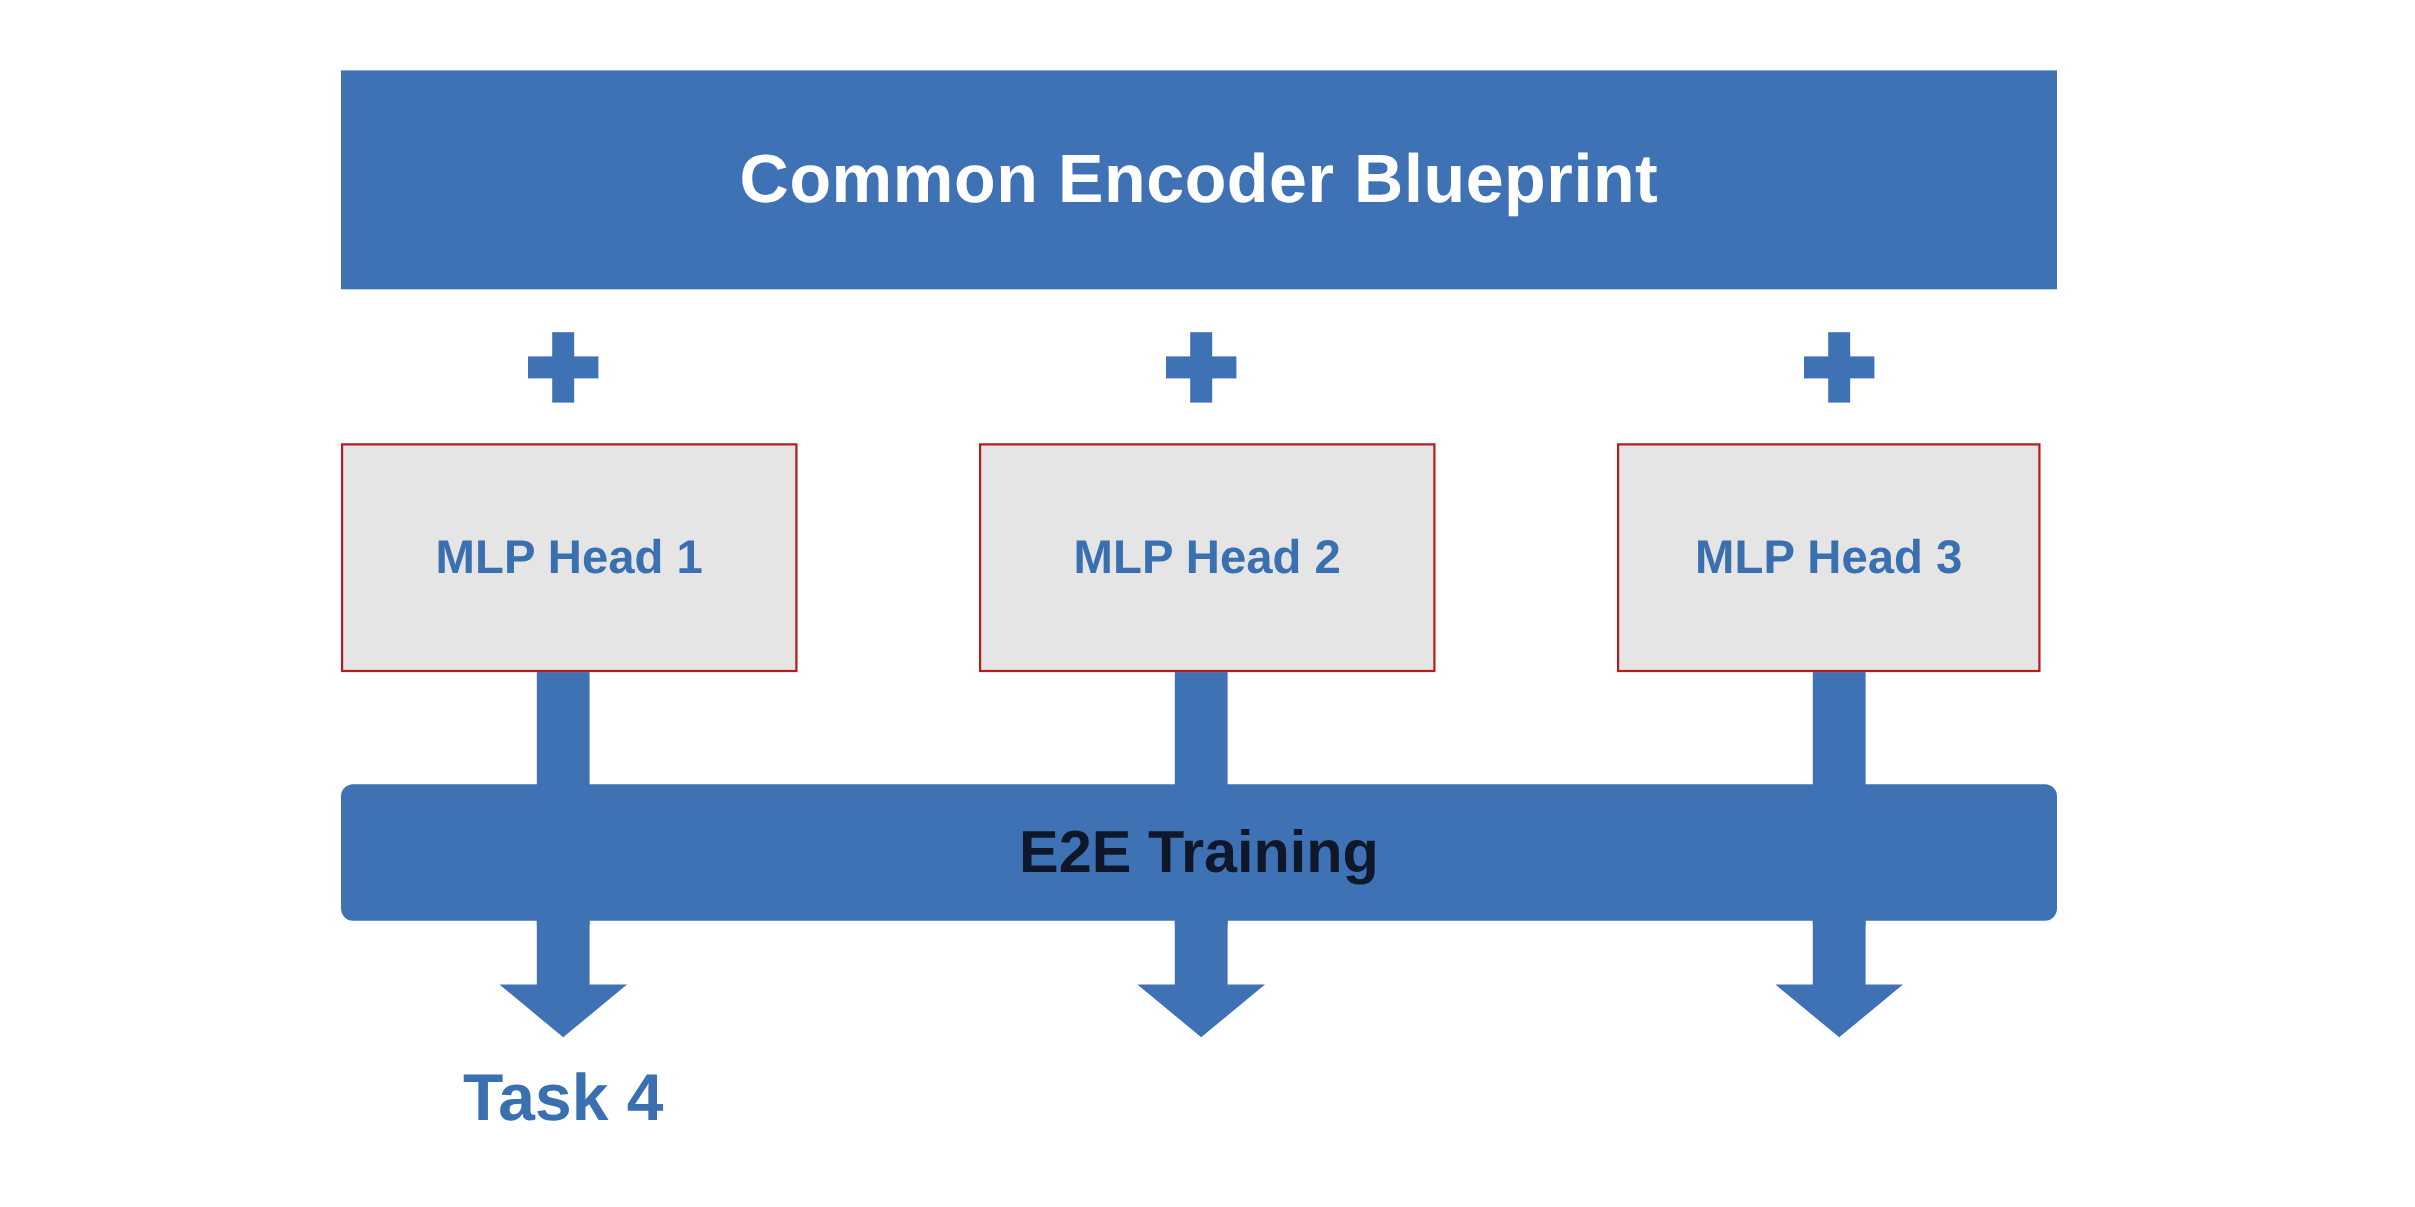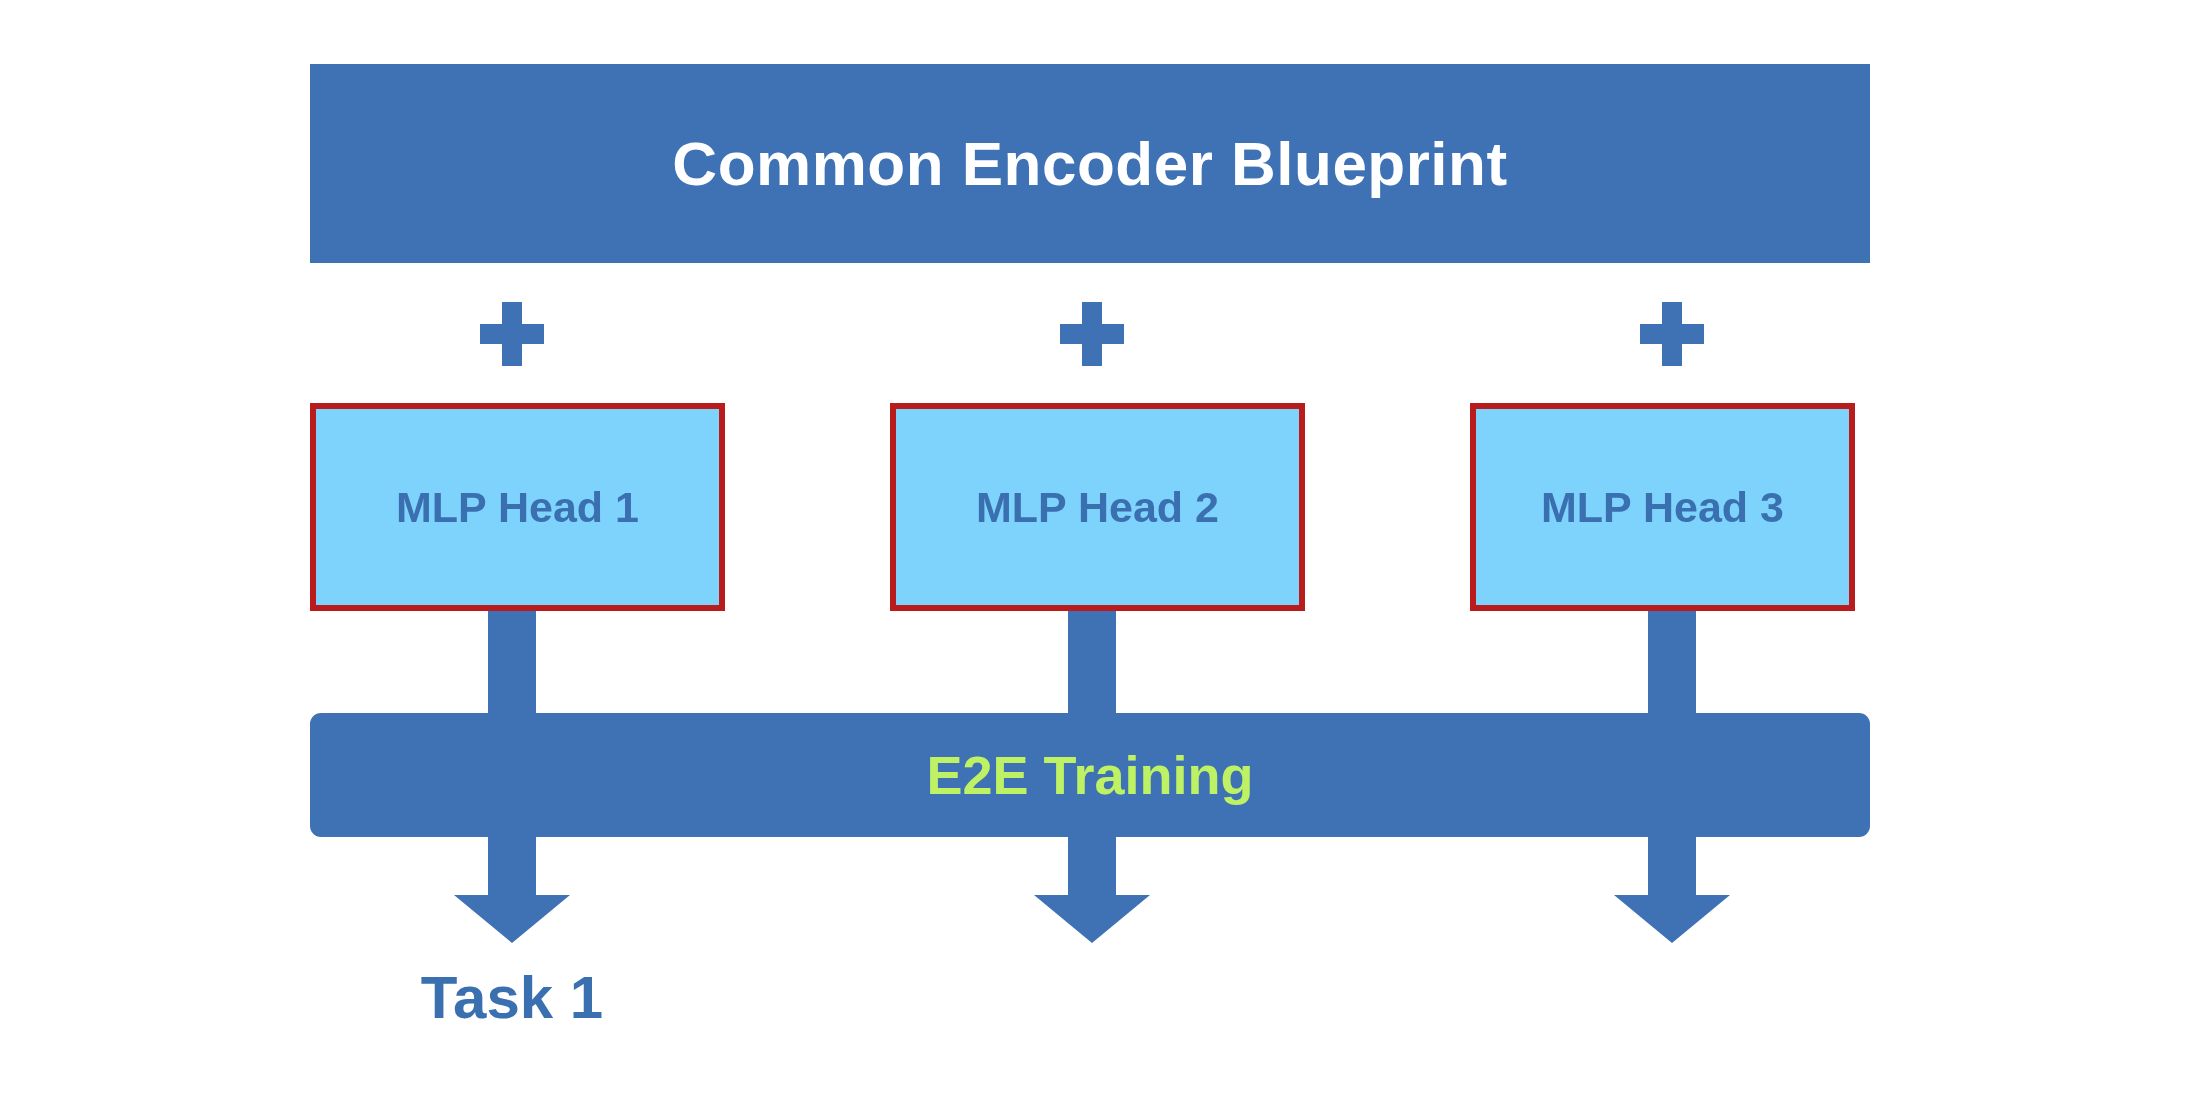--- a/index.html
+++ b/index.html
@@ -66,22 +66,22 @@
   }
   .plus-1 { left: 480px; top: 302px; }
   .plus-2 { left: 1060px; top: 302px; }
   .plus-3 { left: 1640px; top: 302px; }
 
   
   .head-box {
     position: absolute;
     top: 403px;
     height: 208px;
-    background: #7dd3fc;
-    border: 6px solid #b91c1c;
+    background: #e5e5e5;
+    border: 2px solid #b91c1c;
     box-sizing: border-box;
     display: flex;
     align-items: center;
     justify-content: center;
     z-index: 3;
   }
   .head-box-label {
     color: #3A6FB0;
     font-size: 43px;
     font-weight: bold;
@@ -114,21 +114,21 @@
     height: 124px;
     background: #3E72B4;
     border-radius: 11px;
     box-sizing: border-box;
     display: flex;
     align-items: center;
     justify-content: center;
     z-index: 2;
   }
   .e2e-bar-label {
-    color: #bef264;
+    color: #0f172a;
     font-size: 54px;
     font-weight: bold;
     line-height: 1;
     white-space: nowrap;
   }
 
   
   .task-arrow {
     position: absolute;
     top: 837px;
@@ -206,15 +206,15 @@
     <svg width="116" height="106" viewBox="0 0 116 106" xmlns="http://www.w3.org/2000/svg">
       <polygon points="34,0 82,0 82,58 116,58 58,106 0,58 34,58" fill="#3E72B4"></polygon>
     </svg>
   </div>
   <div class="task-arrow arrow-3">
     <svg width="116" height="106" viewBox="0 0 116 106" xmlns="http://www.w3.org/2000/svg">
       <polygon points="34,0 82,0 82,58 116,58 58,106 0,58 34,58" fill="#3E72B4"></polygon>
     </svg>
   </div>
 
-  <div class="task-label task-1">Task 1</div>
+  <div class="task-label task-1">Task 4</div>
 
 </div>
 
 </body></html>

